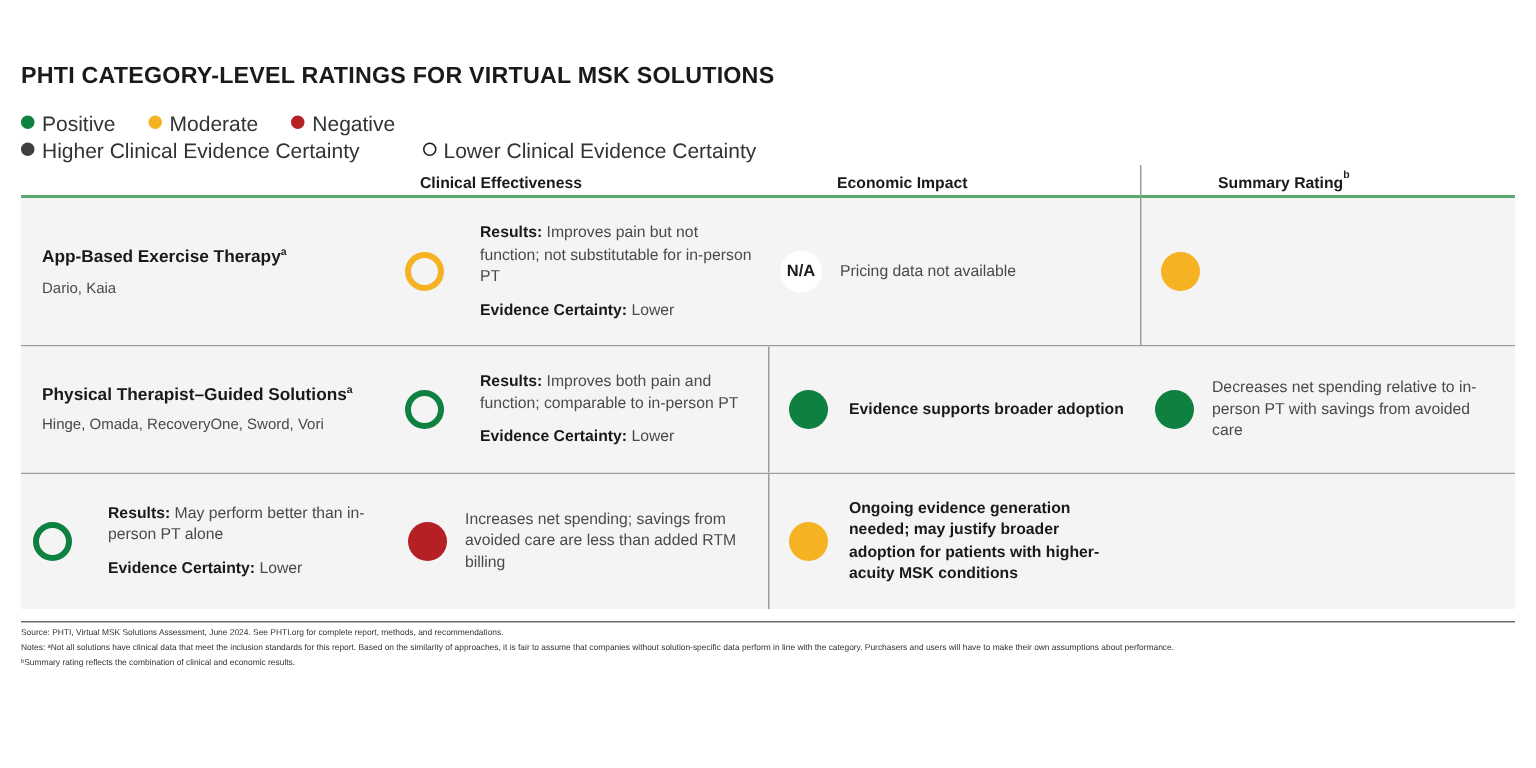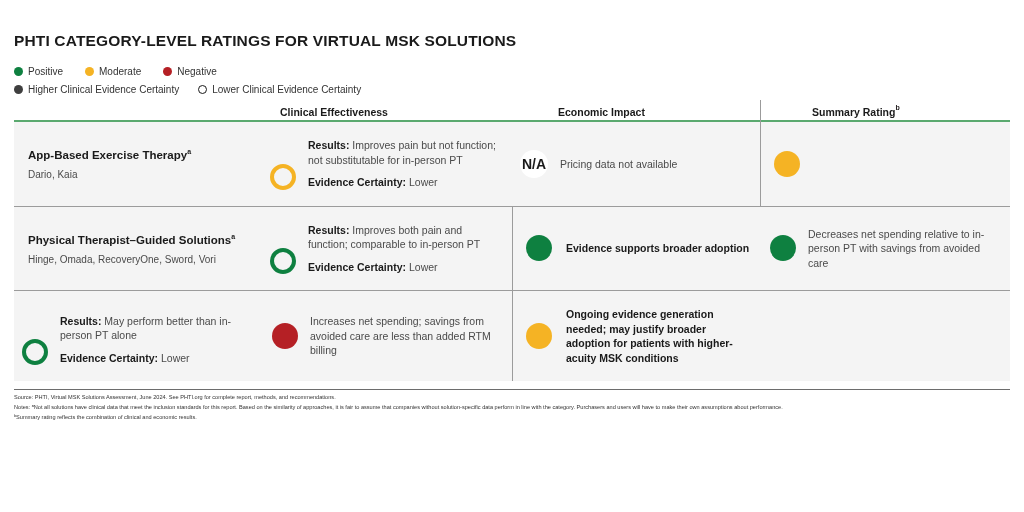--- a/index.html
+++ b/index.html
@@ -3,35 +3,35 @@
 <meta charset="utf-8">
 <style>
   * { box-sizing: border-box; margin: 0; padding: 0; }
   html, body {
     width: 1024px; height: 512px;
     background: #ffffff;
     font-family: "Liberation Sans", sans-serif;
     color: #231f20;
     overflow: hidden;
   }
-  .page { position: relative; width: 1024px; height: 512px; padding: 6px 14px; }
+  .page { position: relative; width: 1024px; height: 512px; padding: 16px 14px; }
 
   
   .title {
     font-size: 15.5px; font-weight: bold; letter-spacing: 0.15px;
     padding-top: 26px; color: #1a1a1a;
   }
 
   
   .legend { margin-top: 14px; }
   .legend-row { display: flex; align-items: center; height: 15px; }
   .legend-row.second { margin-top: 3px; }
   .legend-item { display: flex; align-items: center; margin-right: 22px; }
-  .legend-item.wide { margin-right: 19px; }
-  .legend-label { font-size: 10px; color: #333; white-space: nowrap; }
+  .legend-item.wide { margin-right: 42px; }
+  .legend-label { font-size: 14px; color: #333; white-space: nowrap; }
   .dot { width: 9px; height: 9px; border-radius: 50%; margin-right: 5px; flex: none; }
   .dot.ring { background: #ffffff; border: 1.8px solid #1a1a1a; width: 9px; height: 9px; }
 
   
   .table { margin-top: 1px; width: 996px; }
   .thead { display: flex; align-items: flex-end; height: 22px; }
   .hdr { font-size: 10.5px; font-weight: bold; color: #1a1a1a; }
   .col-name  { width: 248px; }
   .col-clin  { width: 250px; }
   .col-econ  { width: 248px; }
@@ -48,39 +48,39 @@
   .grey-rule  { height: 1px; background: #9b9b9b; width: 996px; }
 
   .row { display: flex; background: #f4f4f4; position: relative; }
   .row-inner { display: flex; width: 996px; }
   .cell { padding: 16px 0; display: flex; }
 
   .c-name { width: 248px; flex-direction: column; justify-content: center; padding-left: 14px; padding-right: 10px; }
   .cat-title { font-size: 11.5px; font-weight: bold; line-height: 14.5px; color: #1a1a1a; }
   .cat-vendors { font-size: 10px; color: #4a4a4a; line-height: 14px; margin-top: 6px; }
 
-  .c-clin { width: 250px; align-items: flex-end; gap: 12px; padding-left: 8px; padding-right: 8px; }
+  .c-clin { width: 250px; align-items: center; gap: 24px; padding-left: 8px; padding-right: 8px; }
   .c-econ { width: 248px; align-items: center; gap: 12px; padding-left: 8px; padding-right: 12px; }
   .c-summ { width: 250px; align-items: center; gap: 14px; padding-left: 14px; padding-right: 10px; position: relative; }
   .c-summ::before {
     content: ""; position: absolute; left: 0; top: 0; bottom: 0;
     width: 1px; background: #9b9b9b;
   }
 
   .marker { flex: none; }
   .ring-lg { width: 26px; height: 26px; border-radius: 50%; background: transparent; border: 4.5px solid #0e8040; }
   .ring-lg.amber { border-color: #f5b324; }
   .solid-lg { width: 26px; height: 26px; border-radius: 50%; }
   .solid-lg.green { background: #0e8040; }
   .solid-lg.amber { background: #f5b324; }
   .solid-lg.red   { background: #b52025; }
   .na-badge {
     width: 28px; height: 28px; border-radius: 50%; background: #ffffff;
     display: flex; align-items: center; justify-content: center;
-    font-size: 14px; font-weight: bold; color: #1a1a1a; flex: none;
+    font-size: 11px; font-weight: bold; color: #1a1a1a; flex: none;
   }
 
   .txt { font-size: 10.5px; line-height: 14.5px; color: #4a4a4a; }
   .txt b { color: #1a1a1a; }
   .txt .line2 { margin-top: 8px; }
   .txt-bold { font-size: 10.5px; line-height: 14.5px; color: #1a1a1a; font-weight: bold; }
 
   
   .footer { margin-top: 8px; width: 996px; }
   .footer-rule { height: 1px; background: #6d6d6d; width: 996px; }

